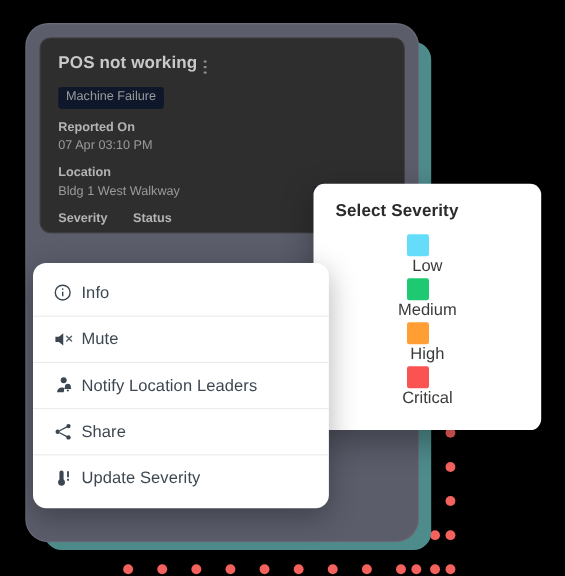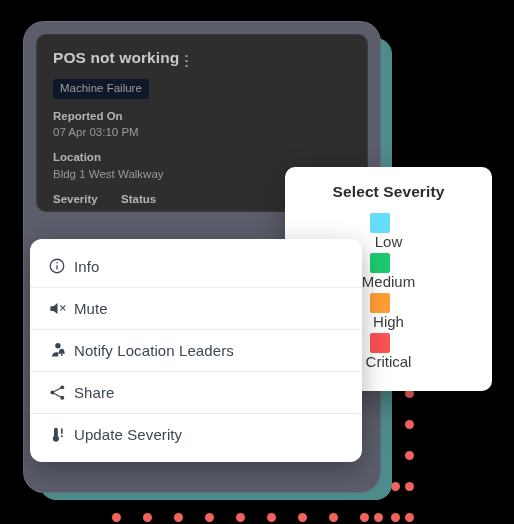--- a/index.html
+++ b/index.html
@@ -154,21 +154,21 @@
     border-radius: 4px;
     background: #201b3d;
     border: none;
   }
 
   
   .context-menu {
     position: absolute;
     left: 30px;
     top: 239px;
-    width: 332px;
+    width: 269px;
     border-radius: 12px;
     background: #ffffff;
     box-shadow: 0 8px 26px rgba(0,0,0,.30);
     padding: 6px 0 7px 0;
     box-sizing: border-box;
   }
   .menu-item {
     display: flex;
     align-items: center;
     height: 42px;
@@ -205,21 +205,20 @@
     padding: 16px 0 18px 0;
     box-sizing: border-box;
   }
   .severity-title {
     font-size: 15.5px;
     font-weight: bold;
     color: #2b2b2b;
     padding: 0 20px;
     margin-bottom: 12px;
     letter-spacing: .1px;
-    text-align: center;
   }
   .severity-item {
     display: flex;
     align-items: center;
     height: 40px;
     padding: 0 20px;
     cursor: pointer;
     flex-direction: column;
   }
   .swatch {

